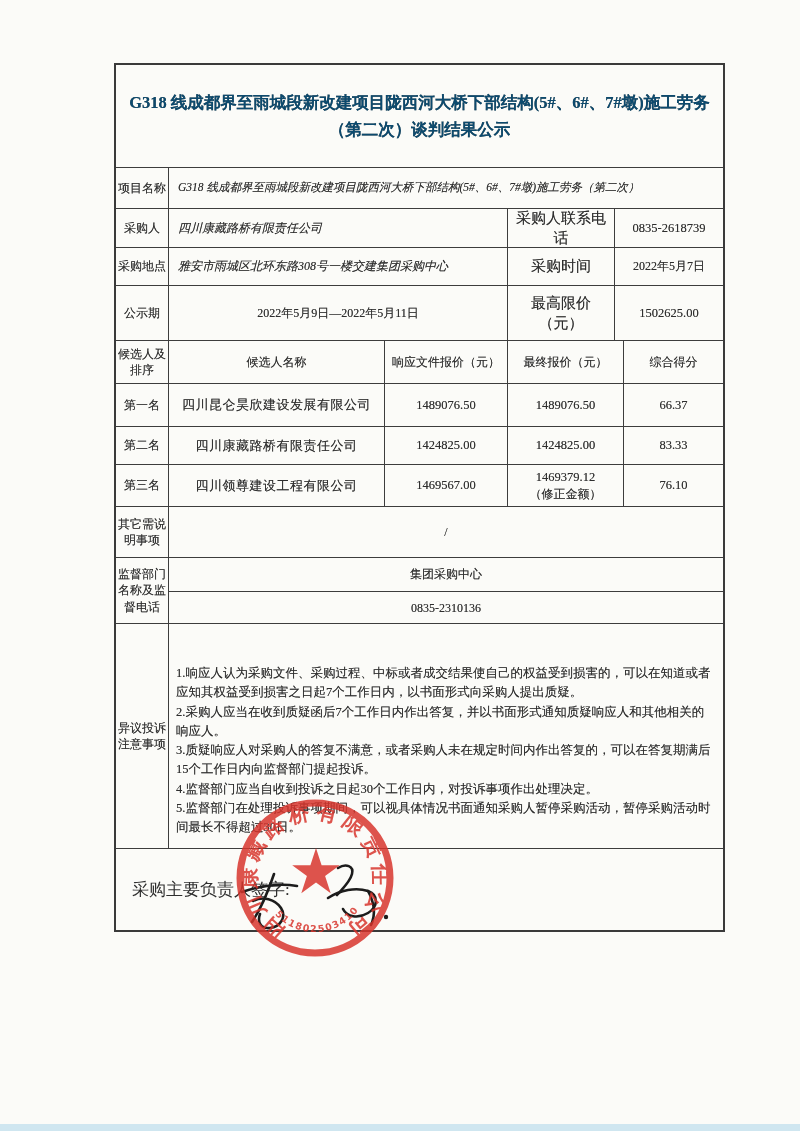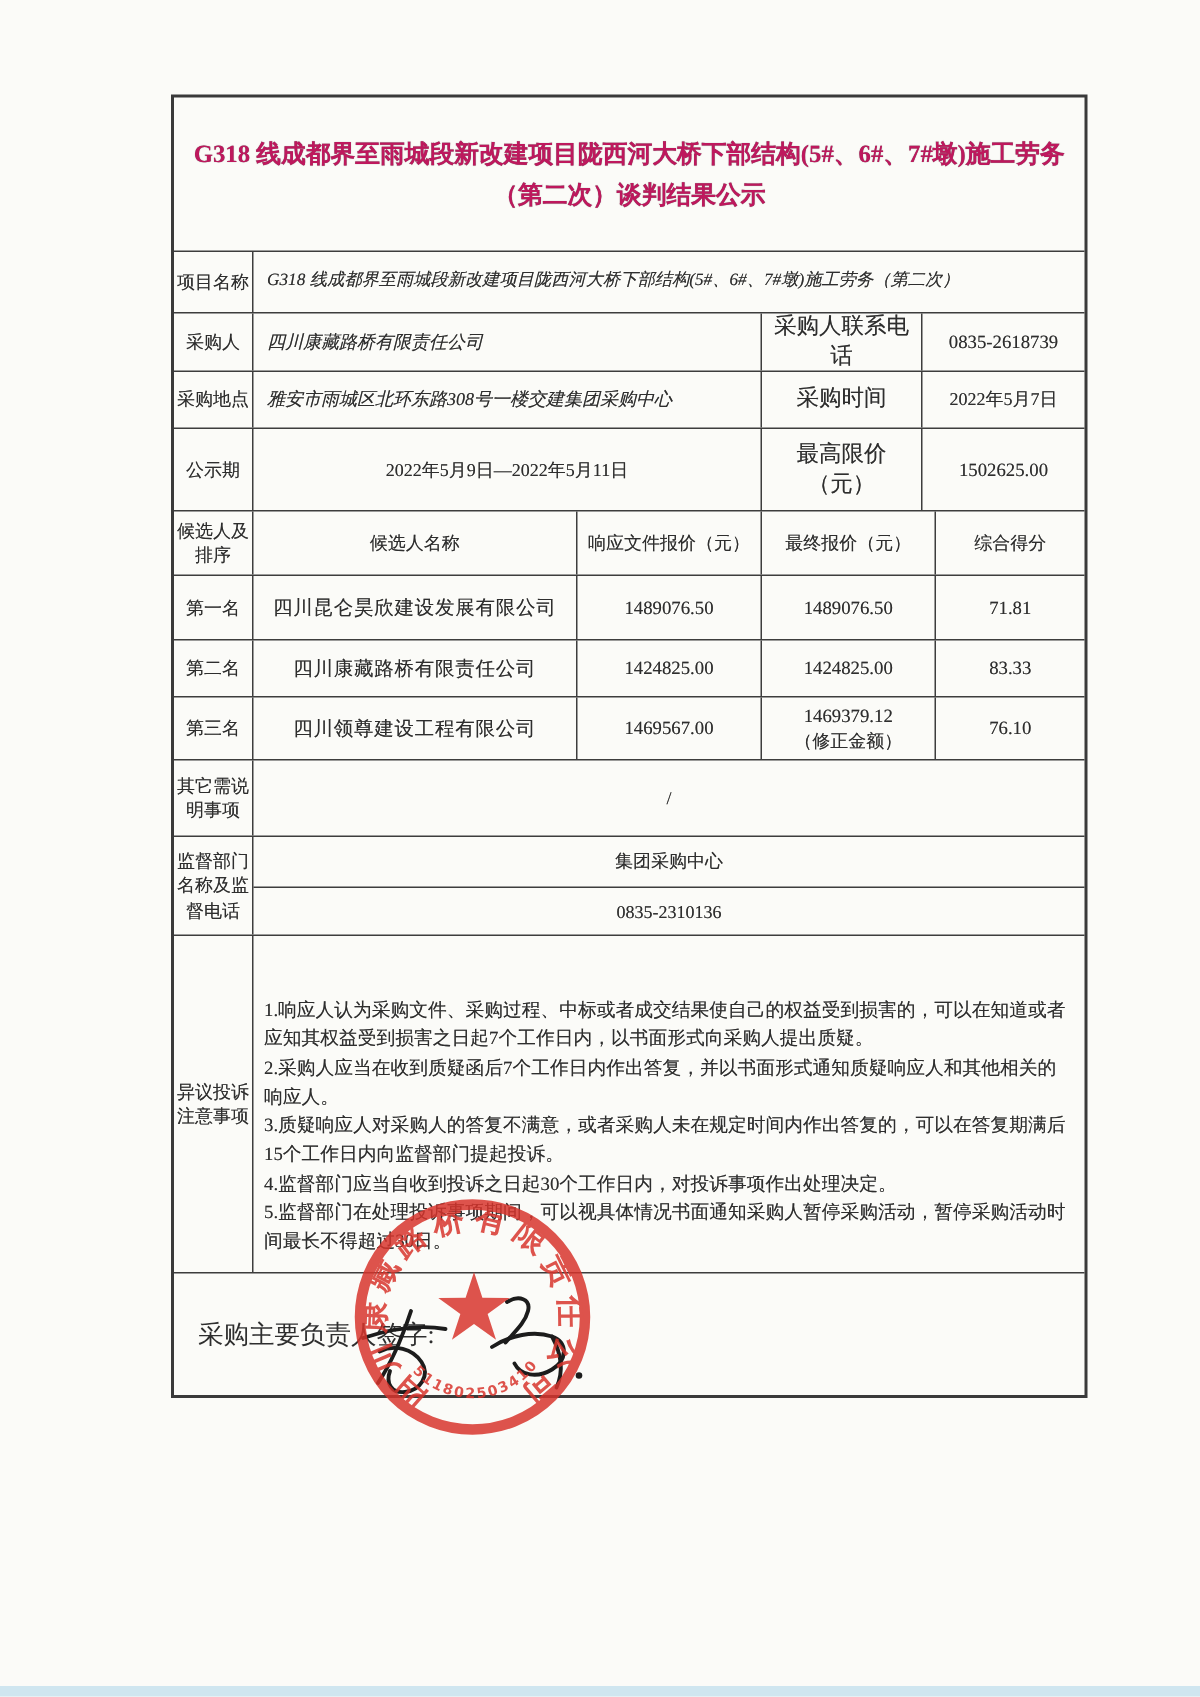--- a/index.html
+++ b/index.html
@@ -53,21 +53,21 @@
   .cc1{width:52px;flex:0 0 52px;}
   .cc2{width:216px;flex:0 0 216px;}
   .cc3{width:123px;flex:0 0 123px;text-align:center;}
   .cc4{width:116px;flex:0 0 116px;}
   .cc5{width:100px;flex:0 0 100px;}
   .cand-name{font-size:13px;letter-spacing:.5px;}
   .price{font-size:12.5px;}
   .title-cell{
     width:100%;display:flex;align-items:center;justify-content:center;
     font-weight:bold;font-size:16.5px;line-height:1.65;text-align:center;
-    padding:0 12px;box-sizing:border-box;color:#be185d;
+    padding:0 12px;box-sizing:border-box;color:#0c4a6e;
     text-shadow:0 0 .5px rgba(0,0,0,.6);
   }
   .proj-value{font-size:11.5px;}
   .sup-right{width:555px;flex:0 0 555px;display:block;padding:0;}
   .sup-sub{
     height:33px;display:flex;align-items:center;justify-content:center;
     box-sizing:border-box;font-size:12px;text-shadow:0 0 .4px rgba(40,40,40,.55);
   }
   .sup-sub + .sup-sub{border-top:1.6px solid #3d3d3d;}
   .obj-content{
@@ -126,21 +126,21 @@
       <div class="c cc3">响应文件报价（元）</div>
       <div class="c cc4">最终报价（元）</div>
       <div class="c cc5">综合得分</div>
     </div>
 
     <div class="r h-r7">
       <div class="c nb cc1">第一名</div>
       <div class="c cc2 cand-name">四川昆仑昊欣建设发展有限公司</div>
       <div class="c cc3 price">1489076.50</div>
       <div class="c cc4 price">1489076.50</div>
-      <div class="c cc5 price">71.81</div>
+      <div class="c cc5 price">66.37</div>
     </div>
 
     <div class="r h-r8">
       <div class="c nb cc1">第二名</div>
       <div class="c cc2 cand-name">四川康藏路桥有限责任公司</div>
       <div class="c cc3 price">1424825.00</div>
       <div class="c cc4 price">1424825.00</div>
       <div class="c cc5 price">83.33</div>
     </div>
 

